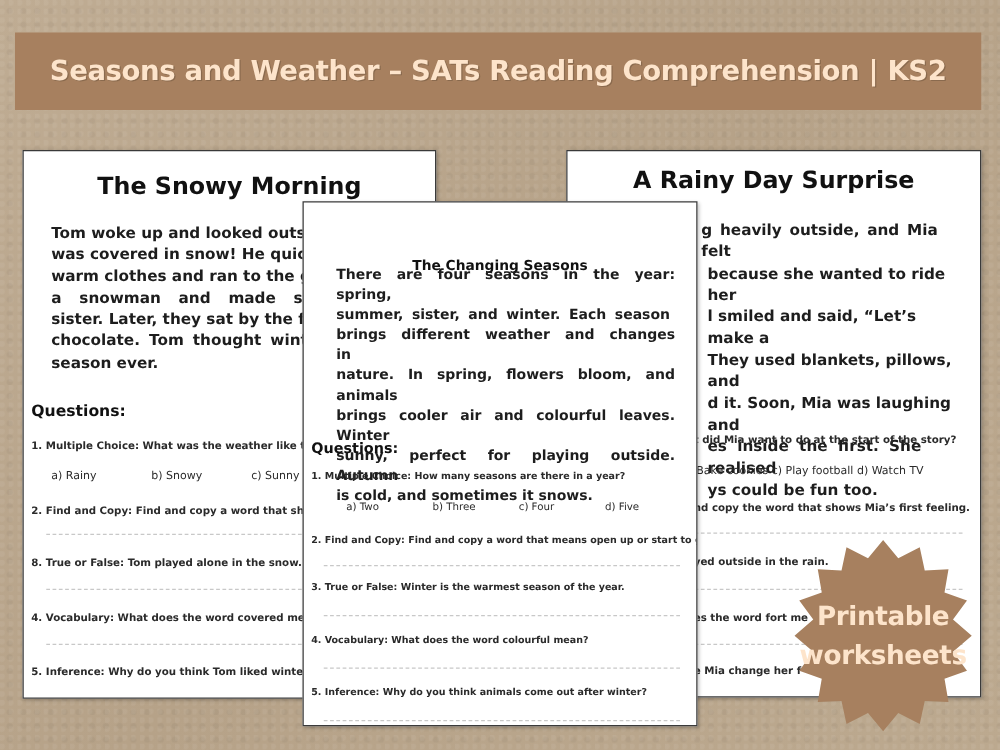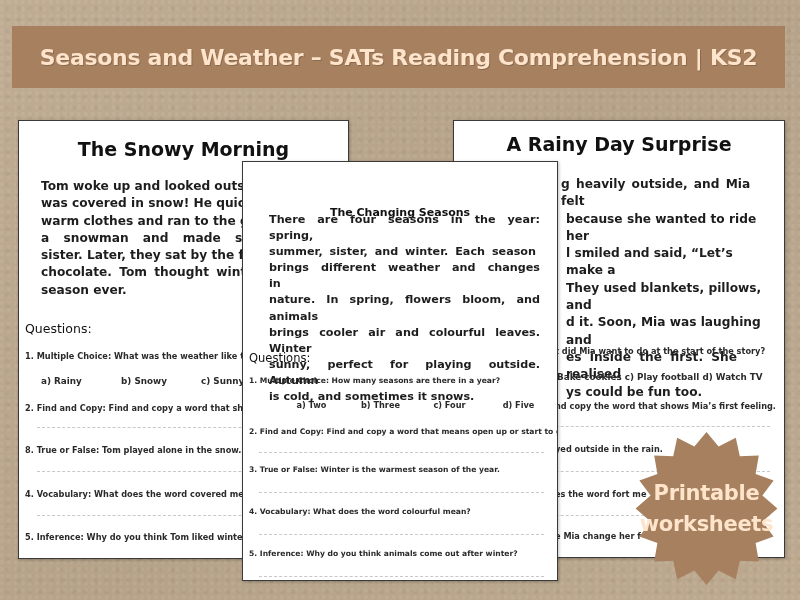--- a/index.html
+++ b/index.html
@@ -39,44 +39,44 @@
 
   .page-title {
     font-family: "DejaVu Sans", sans-serif; font-weight: bold;
     text-align: center; color: #111;
   }
   .passage {
     font-family: "DejaVu Sans", sans-serif; font-weight: bold;
     text-align: justify; color: #1d1d1d;
   }
   .questions-heading {
-    font-family: "DejaVu Sans", sans-serif; font-weight: normal; color: #111;
+    font-family: "DejaVu Sans", sans-serif; font-weight: bold; color: #111;
   }
   .question {
     font-family: "DejaVu Sans", sans-serif; font-weight: bold;
     color: #2a2a2a; white-space: nowrap;
   }
-  .options { display: flex; font-family: "DejaVu Sans", sans-serif; font-weight: bold; color: #2a2a2a; white-space: nowrap; }
+  .options { display: flex; font-family: "DejaVu Sans", sans-serif; font-weight: normal; color: #2a2a2a; white-space: nowrap; }
   .answer-line { border-bottom: 1px dashed #c8c8c8; }
 
   
   .page-left .page-title { position: absolute; left: 0; right: 0; top: 17px; font-size: 19px; }
   .page-left .passage { position: absolute; left: 22px; width: 300px; top: 57px; font-size: 12.2px; line-height: 17.3px; }
   .page-left .questions-heading { position: absolute; left: 6px; top: 200px; font-size: 12.5px; }
   .page-left .q { position: absolute; left: 6px; font-size: 8.2px; }
   .page-left .options { position: absolute; left: 22px; top: 255px; font-size: 8.8px; }
   .page-left .options span { display: inline-block; width: 80px; }
   .page-left .answer-line { position: absolute; left: 18px; width: 300px; }
 
   
   .page-middle .page-title { position: absolute; left: 0; right: 0; top: 17px; font-size: 11px; margin-top: 27px; }
   .page-middle .passage { position: absolute; left: 26px; width: 271px; top: 50px; font-size: 11.2px; line-height: 16.1px; }
   .page-middle .questions-heading { position: absolute; left: 6px; top: 189px; font-size: 11.5px; }
   .page-middle .q { position: absolute; left: 6px; font-size: 7.6px; }
-  .page-middle .options { position: absolute; left: 34px; top: 238px; font-size: 8.2px; text-align: center; }
+  .page-middle .options { position: absolute; left: 34px; top: 238px; font-size: 8.2px; }
   .page-middle .options span { display: inline-block; width: 69px; }
   .page-middle .answer-line { position: absolute; left: 16px; width: 285px; }
 
   
   .page-right .page-title { position: absolute; left: 0; right: 0; top: 12px; font-size: 19px; }
   .page-right .passage { position: absolute; left: 26px; width: 290px; top: 55px; font-size: 12.2px; line-height: 17.3px; }
   .page-right .q { position: absolute; left: 6px; font-size: 8.2px; }
   .page-right .options { position: absolute; left: 6px; top: 252px; font-size: 8.8px; }
   .page-right .answer-line { position: absolute; left: 6px; width: 310px; }
 

